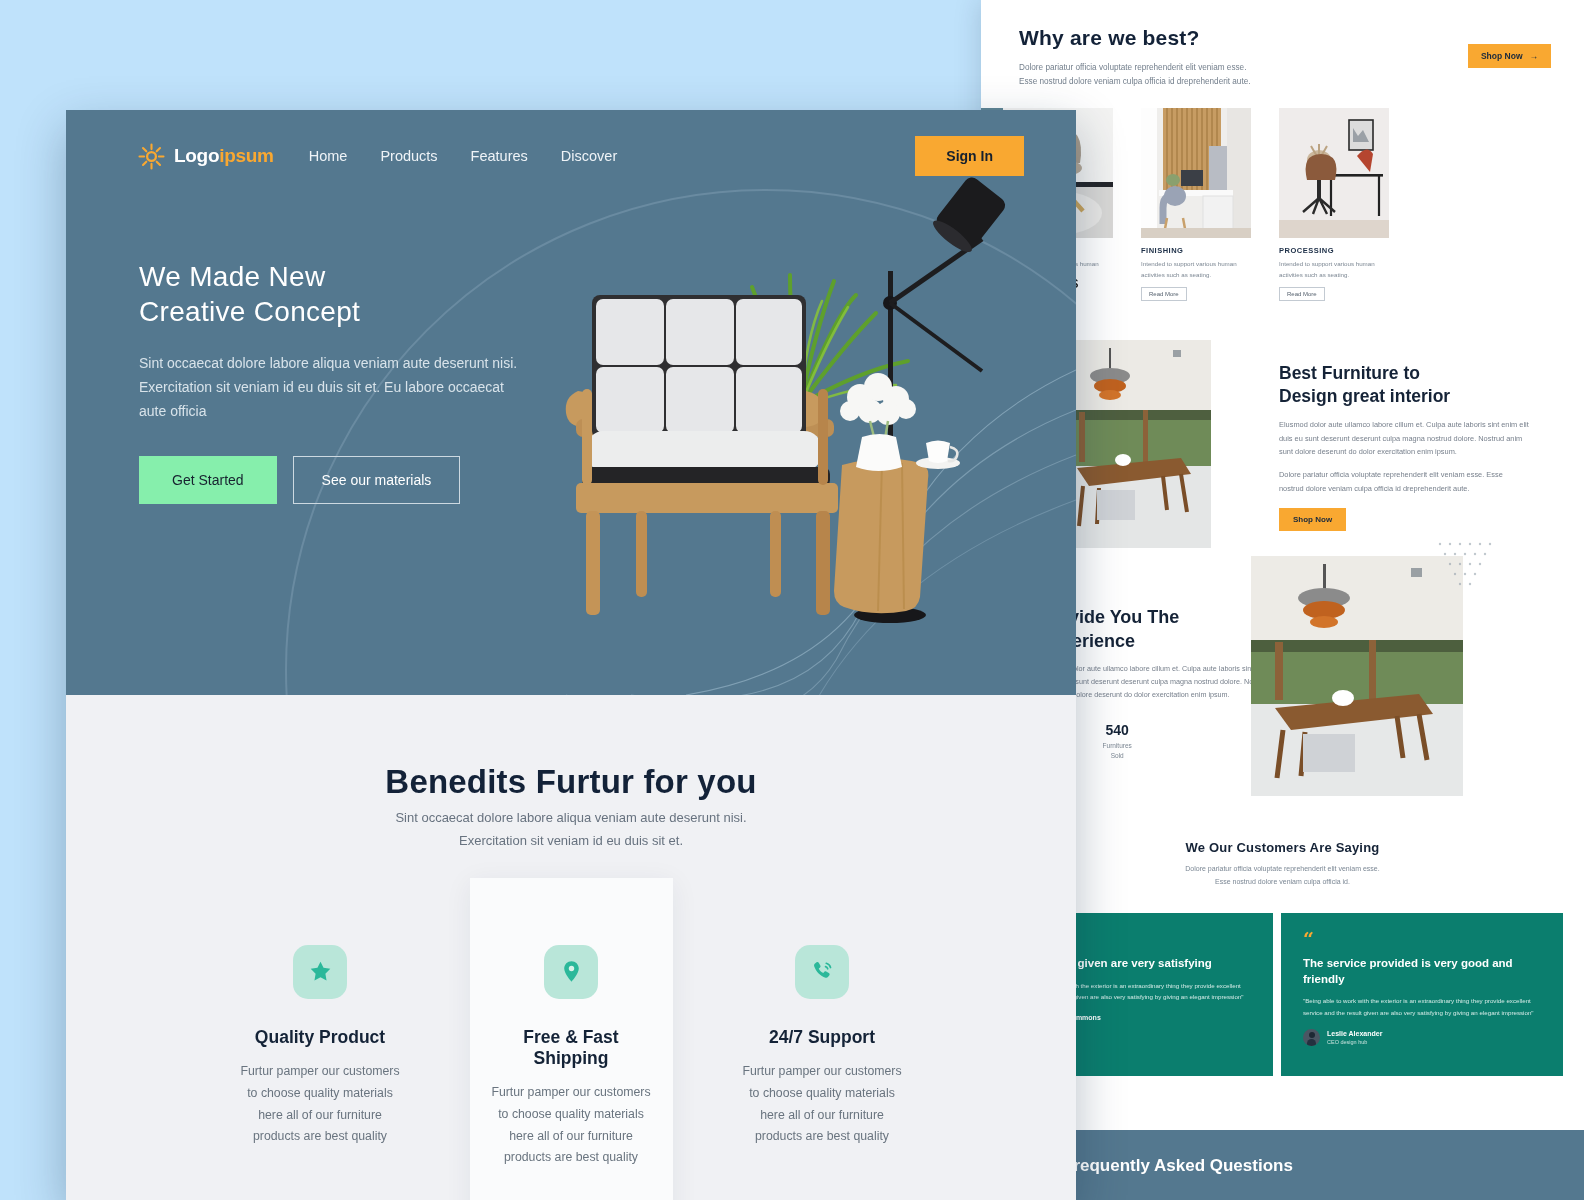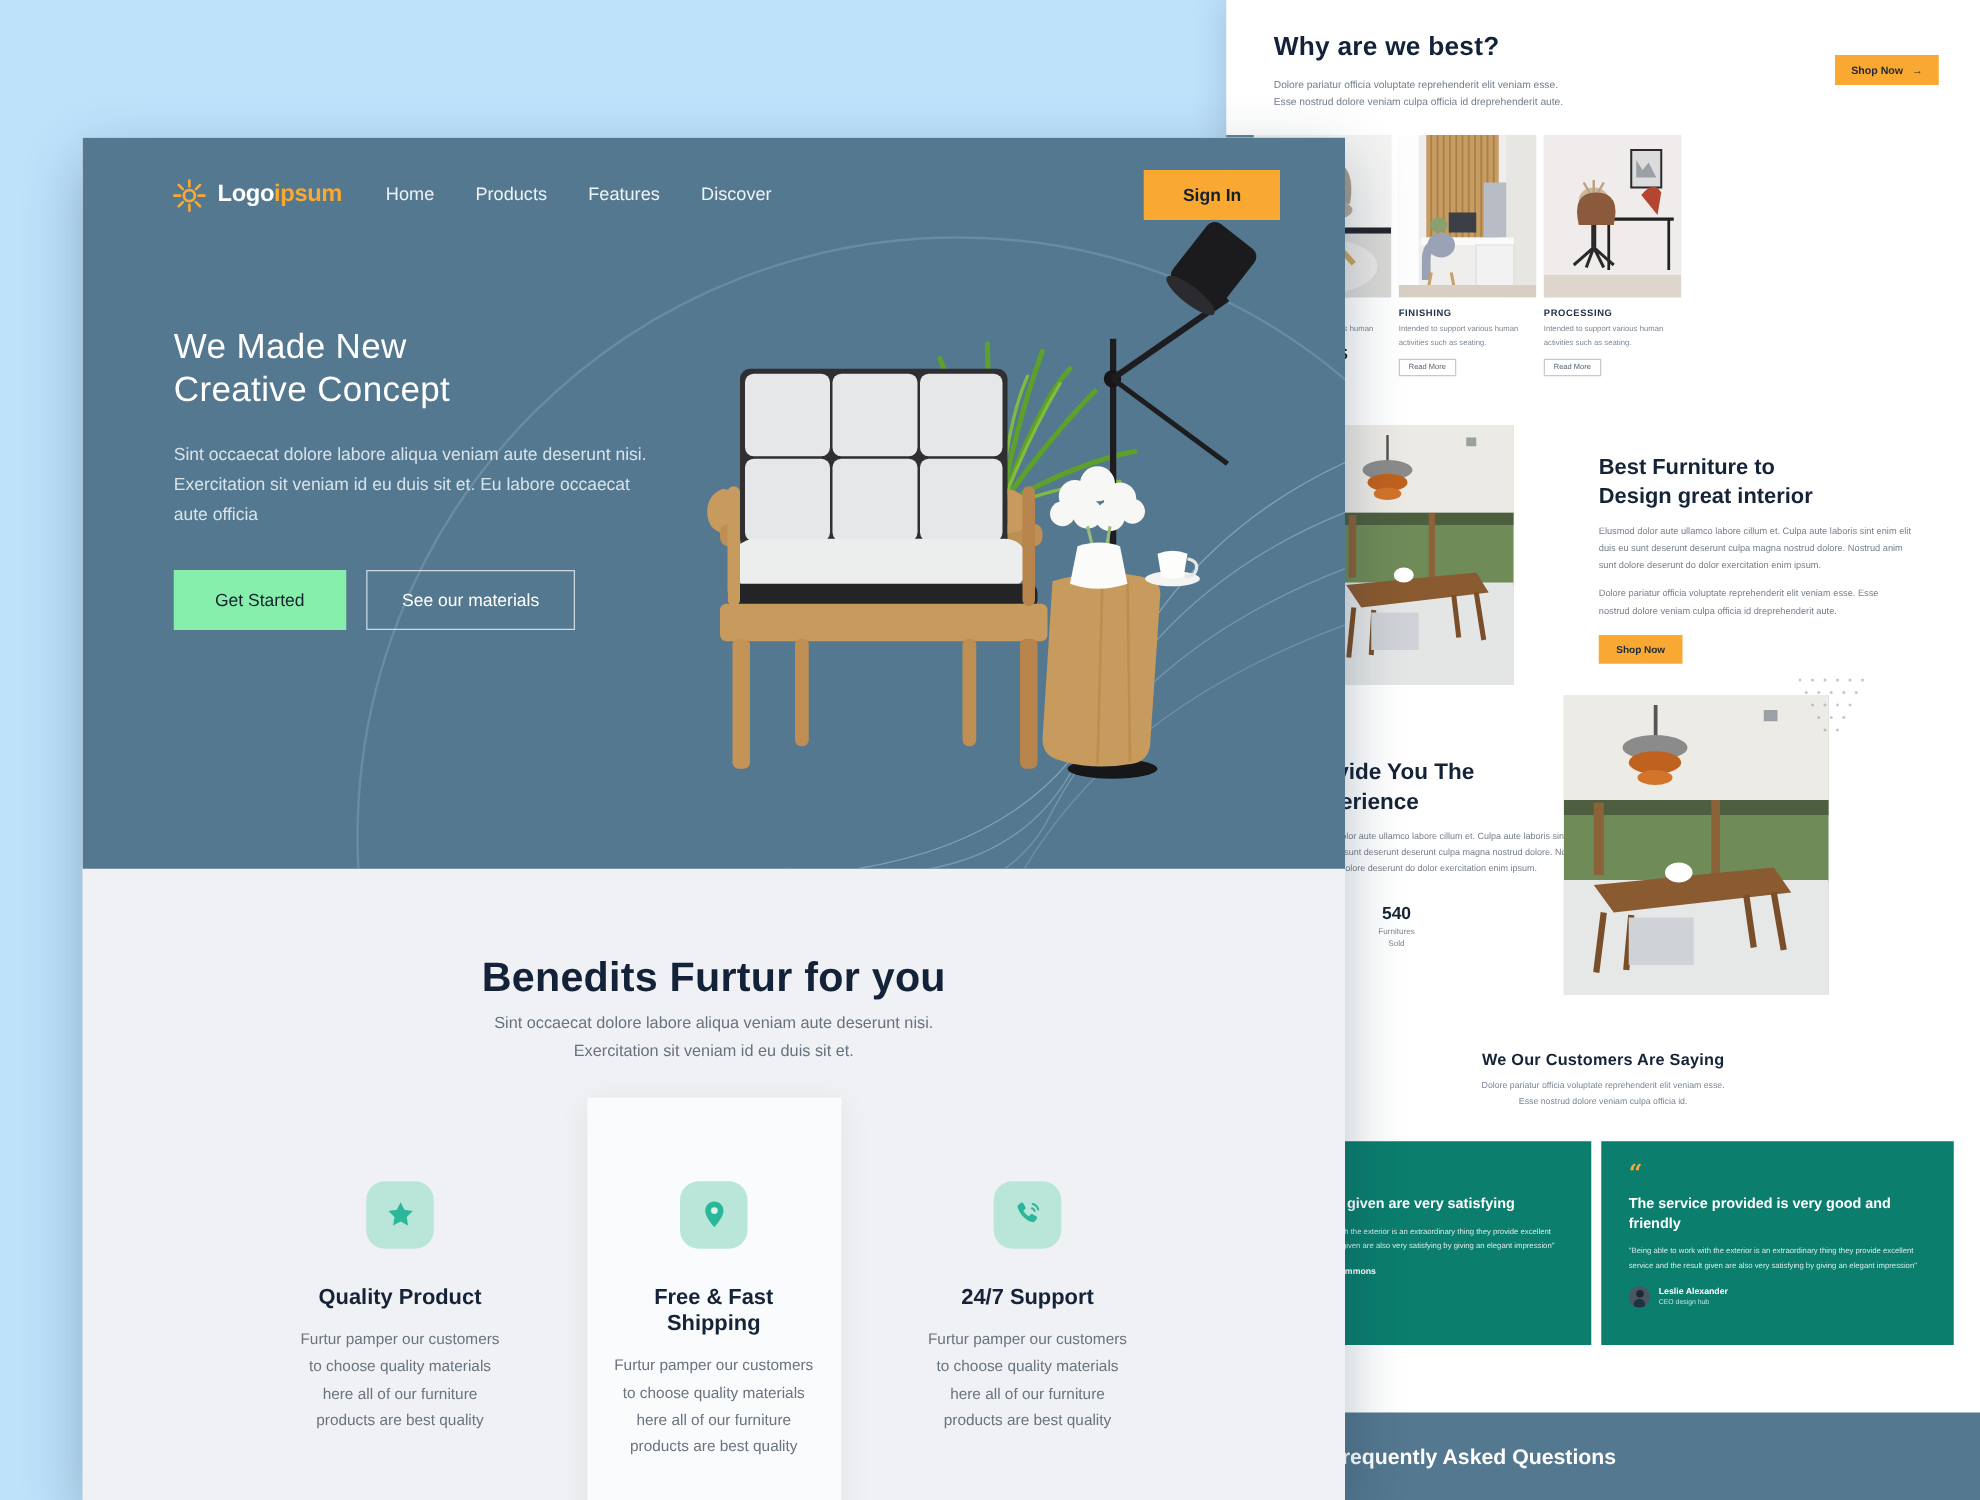--- a/index.html
+++ b/index.html
@@ -36,21 +36,21 @@
     background: #f9a831; color: #1b2a3d;
     font-size: 8.5px; font-weight: 600;
     padding: 7px 13px; border: none; cursor: pointer;
     display: flex; align-items: center; gap: 7px;
     white-space: nowrap;
   }
 
   
   .rp-cards {
     position: absolute; left: 0; top: 108px; width: 603px;
-    display: flex; gap: 6px; padding-left: 22px;
+    display: flex; gap: 28px; padding-left: 22px;
   }
   .rp-card { width: 110px; }
   .rp-card .ph { width: 110px; height: 130px; background: #dfe3e6; position: relative; overflow: hidden; }
   .rp-card .cap { font-size: 7.5px; font-weight: 700; color: #20324a; letter-spacing: .5px; margin-top: 8px; }
   .rp-card .desc { font-size: 6.2px; line-height: 1.75; color: #7c8793; margin-top: 4px; }
   .rp-readmore {
     margin-top: 6px; font-size: 6px; color: #56626f;
     border: 1px solid #c3cad2; background: #fff;
     padding: 3px 7px; cursor: pointer;
   }

